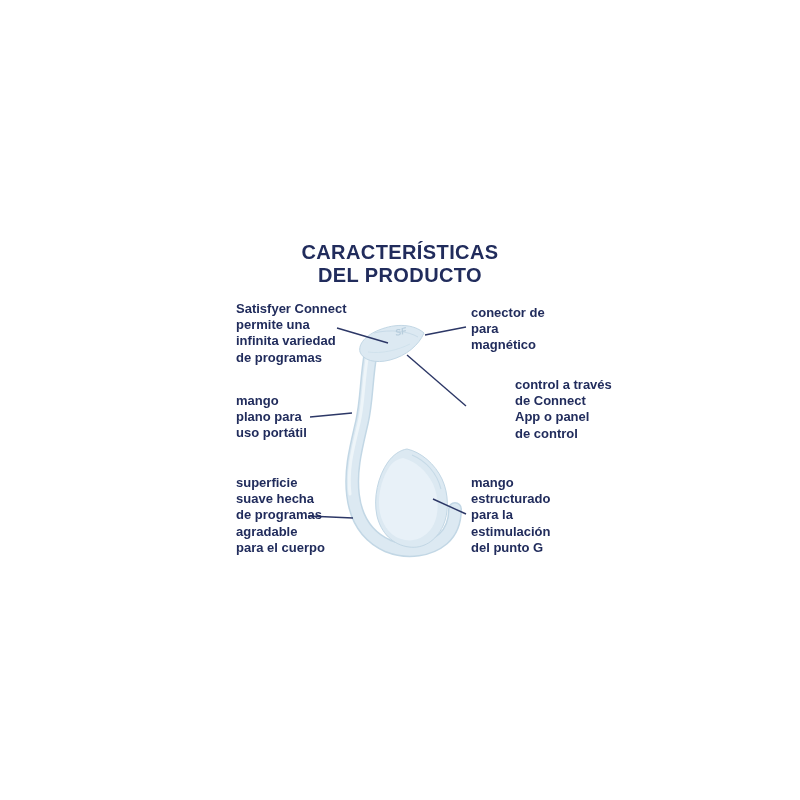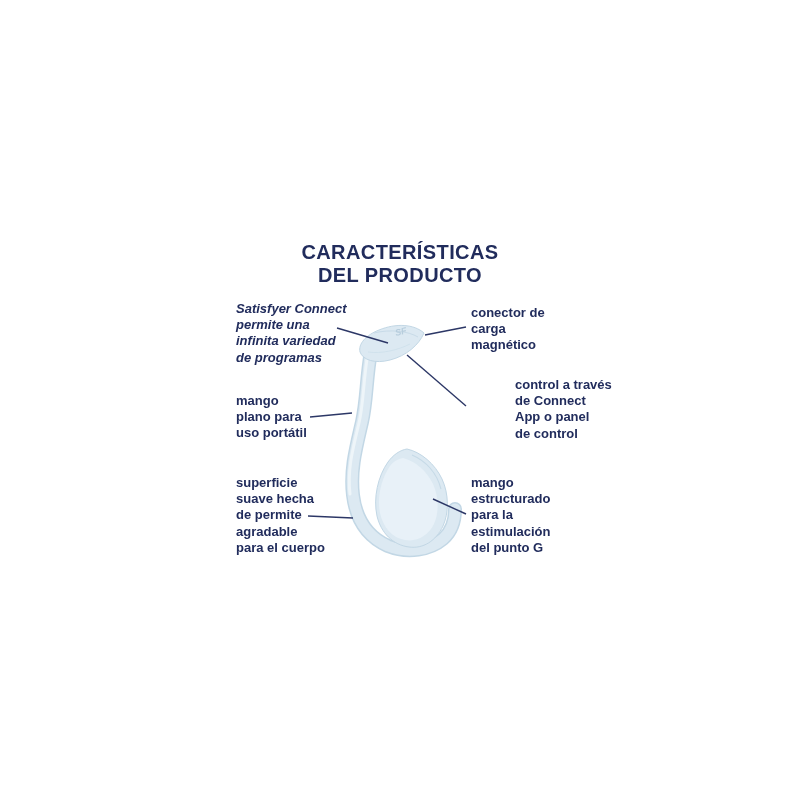--- a/index.html
+++ b/index.html
@@ -26,21 +26,21 @@
   .label{
     position:absolute;
     color:var(--text-navy,#222d5b);
     font-size:13px;
     font-weight:bold;
     line-height:16.2px;
     white-space:pre-line;
   }
   .label.l{left:236px;}
   .label.r{left:471px;}
-  #lbl-l1{top:301px;font-style:italic;}
+  #lbl-l1{top:301px;}
   #lbl-l2{top:393px;}
   #lbl-l3{top:475px;}
   #lbl-r1{top:305px;}
   #lbl-r2{top:377px;margin-left:44px;}
   #lbl-r3{top:475px;}
   svg.art{position:absolute;left:0;top:0;}
   .leader{stroke:var(--leader-line,#2c3766);stroke-width:1.4;fill:none;}
   .body-fill{fill:var(--product-body,#dce9f2);}
   .edge-stroke{stroke:var(--product-edge,#c2d7e5);}
   .sf{
@@ -89,26 +89,26 @@
 
   <div id="lbl-l1" class="label l">Satisfyer Connect
 permite una
 infinita variedad
 de programas</div>
   <div id="lbl-l2" class="label l">mango
 plano para
 uso portátil</div>
   <div id="lbl-l3" class="label l">superficie
 suave hecha
-de permite
+de programas
 agradable
 para el cuerpo</div>
 
   <div id="lbl-r1" class="label r">conector de
-carga
+para
 magnético</div>
   <div id="lbl-r2" class="label r">control a través
 de Connect
 App o panel
 de control</div>
   <div id="lbl-r3" class="label r">mango
 estructurado
 para la
 estimulación
 del punto G</div>

